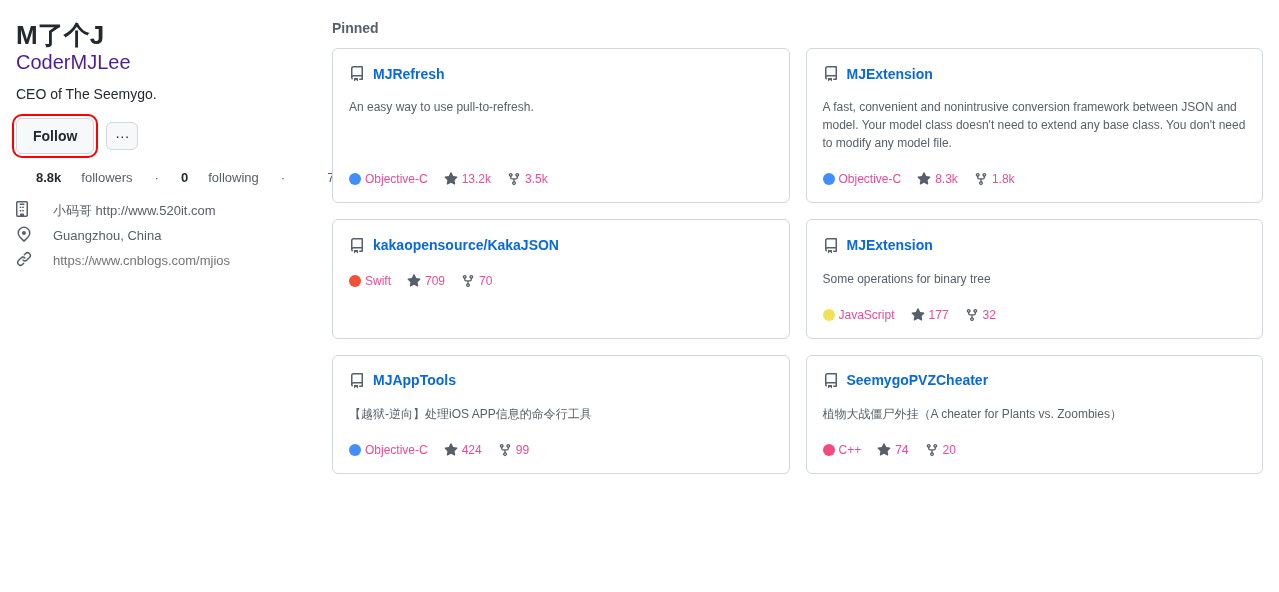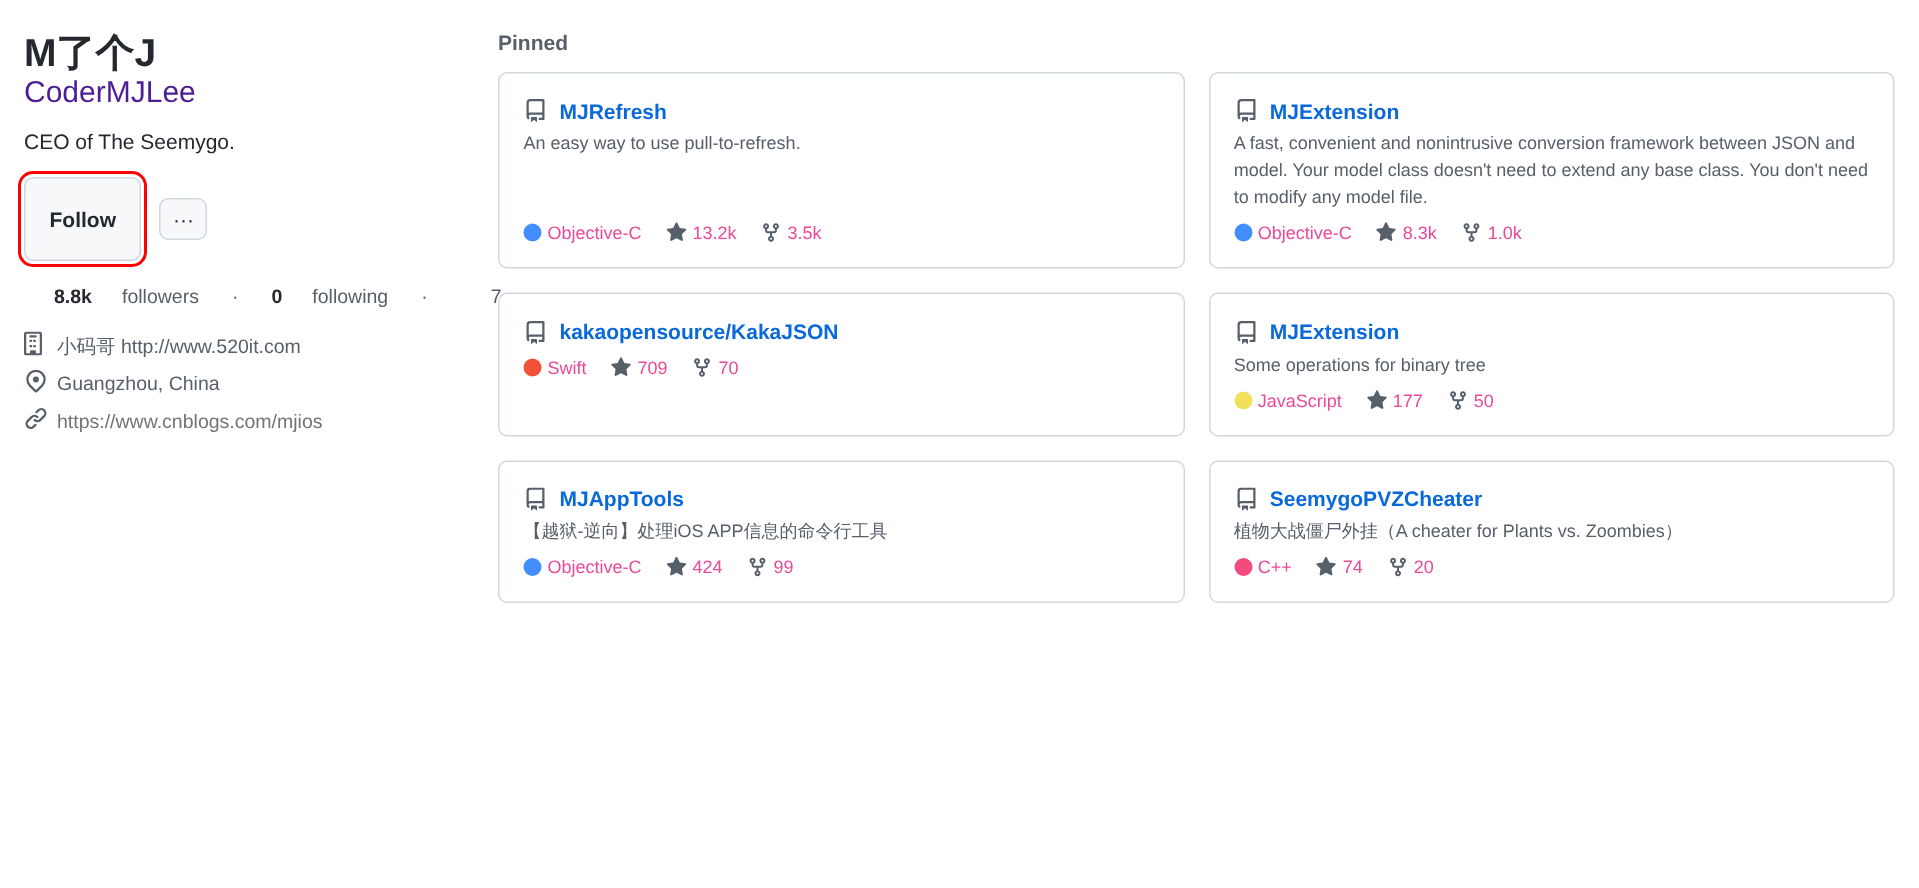--- a/index.html
+++ b/index.html
@@ -41,21 +41,21 @@
     .follow-row {
       display: flex;
       align-items: center;
       gap: 12px;
       margin-bottom: 16px;
     }
     .follow-button {
       border: 1px solid #d0d7de;
       background: #f6f8fa;
       border-radius: 6px;
-      padding: 19px 16px;
+      padding: 9px 16px;
       font-size: 14px;
       font-weight: 600;
       cursor: pointer;
       color: #24292f;
       outline: 2px solid #f00;
       outline-offset: 2px;
     }
     .more-btn {
       border: 1px solid #d0d7de;
       background: #f6f8fa;
@@ -78,21 +78,21 @@
     .profile-meta {
       display: flex;
       flex-direction: column;
       gap: 6px;
       font-size: 13px;
       color: #57606a;
     }
     .meta-item {
       display: flex;
       align-items: center;
-      gap: 6px;
+      gap: 21px;
     }
     .meta-icon {
       width: 16px;
       text-align: center;
       flex-shrink: 0;
     }
     .meta-link { color: #737373; text-decoration: none; }
     
     .main-content {
       flex: 1;
@@ -108,21 +108,21 @@
       display: grid;
       grid-template-columns: 1fr 1fr;
       gap: 16px;
     }
     .pin-card {
       border: 1px solid #d0d7de;
       border-radius: 6px;
       padding: 16px;
       display: flex;
       flex-direction: column;
-      gap: 4px;
+      gap: 16px;
       background: #fff;
     }
     .pin-card-title {
       display: flex;
       align-items: center;
       gap: 8px;
     }
     .repo-icon {
       color: #57606a;
       flex-shrink: 0;
@@ -290,21 +290,21 @@
         <div class="star-item">
           <svg class="icon-sm" viewBox="0 0 16 16" fill="#57606a">
                 <path d="M8 .25a.75.75 0 0 1 .673.418l1.882 3.815 4.21.612a.75.75 0 0 1 .416 1.279l-3.046 2.97.719 4.192a.751.751 0 0 1-1.088.791L8 12.347l-3.766 1.98a.75.75 0 0 1-1.088-.79l.72-4.194L.818 6.374a.75.75 0 0 1 .416-1.28l4.21-.611L7.327.668A.75.75 0 0 1 8 .25Z"></path>
               </svg>
           <span>8.3k</span>
         </div>
         <div class="fork-item">
           <svg class="icon-sm" viewBox="0 0 16 16" fill="#57606a">
                 <path d="M5 5.372v.878c0 .414.336.75.75.75h4.5a.75.75 0 0 0 .75-.75v-.878a2.25 2.25 0 1 1 1.5 0v.878a2.25 2.25 0 0 1-2.25 2.25h-1.5v2.128a2.251 2.251 0 1 1-1.5 0V8.5h-1.5A2.25 2.25 0 0 1 3.5 6.25v-.878a2.25 2.25 0 1 1 1.5 0ZM5 3.25a.75.75 0 1 0-1.5 0 .75.75 0 0 0 1.5 0Zm6.75.75a.75.75 0 1 0 0-1.5.75.75 0 0 0 0 1.5Zm-3 8.75a.75.75 0 1 0-1.5 0 .75.75 0 0 0 1.5 0Z"></path>
               </svg>
-          <span>1.0k</span>
+          <span>1.8k</span>
         </div>
       </div>
     </div>
         <div class="pin-card">
       <div class="pin-card-title">
         <span class="repo-icon"><svg class="icon-svg" viewBox="0 0 16 16" fill="#57606a">
                 <path d="M2 2.5A2.5 2.5 0 0 1 4.5 0h8.75a.75.75 0 0 1 .75.75v12.5a.75.75 0 0 1-.75.75h-2.5a.75.75 0 0 1 0-1.5h1.75v-2h-8a1 1 0 0 0-.714 1.7.75.75 0 1 1-1.072 1.05A2.495 2.495 0 0 1 2 11.5Zm10.5-1h-8a1 1 0 0 0-1 1v6.708A2.486 2.486 0 0 1 4.5 9h8ZM5 12.25a.25.25 0 0 1 .25-.25h3.5a.25.25 0 0 1 .25.25v3.25l-2-1.667-2 1.667Z"></path>
               </svg></span>
         <a class="repo-name" href="#">kakaopensource/KakaJSON</a>
       </div>
@@ -343,21 +343,21 @@
         <div class="star-item">
           <svg class="icon-sm" viewBox="0 0 16 16" fill="#57606a">
                 <path d="M8 .25a.75.75 0 0 1 .673.418l1.882 3.815 4.21.612a.75.75 0 0 1 .416 1.279l-3.046 2.97.719 4.192a.751.751 0 0 1-1.088.791L8 12.347l-3.766 1.98a.75.75 0 0 1-1.088-.79l.72-4.194L.818 6.374a.75.75 0 0 1 .416-1.28l4.21-.611L7.327.668A.75.75 0 0 1 8 .25Z"></path>
               </svg>
           <span>177</span>
         </div>
         <div class="fork-item">
           <svg class="icon-sm" viewBox="0 0 16 16" fill="#57606a">
                 <path d="M5 5.372v.878c0 .414.336.75.75.75h4.5a.75.75 0 0 0 .75-.75v-.878a2.25 2.25 0 1 1 1.5 0v.878a2.25 2.25 0 0 1-2.25 2.25h-1.5v2.128a2.251 2.251 0 1 1-1.5 0V8.5h-1.5A2.25 2.25 0 0 1 3.5 6.25v-.878a2.25 2.25 0 1 1 1.5 0ZM5 3.25a.75.75 0 1 0-1.5 0 .75.75 0 0 0 1.5 0Zm6.75.75a.75.75 0 1 0 0-1.5.75.75 0 0 0 0 1.5Zm-3 8.75a.75.75 0 1 0-1.5 0 .75.75 0 0 0 1.5 0Z"></path>
               </svg>
-          <span>50</span>
+          <span>32</span>
         </div>
       </div>
     </div>
         <div class="pin-card">
       <div class="pin-card-title">
         <span class="repo-icon"><svg class="icon-svg" viewBox="0 0 16 16" fill="#57606a">
                 <path d="M2 2.5A2.5 2.5 0 0 1 4.5 0h8.75a.75.75 0 0 1 .75.75v12.5a.75.75 0 0 1-.75.75h-2.5a.75.75 0 0 1 0-1.5h1.75v-2h-8a1 1 0 0 0-.714 1.7.75.75 0 1 1-1.072 1.05A2.495 2.495 0 0 1 2 11.5Zm10.5-1h-8a1 1 0 0 0-1 1v6.708A2.486 2.486 0 0 1 4.5 9h8ZM5 12.25a.25.25 0 0 1 .25-.25h3.5a.25.25 0 0 1 .25.25v3.25l-2-1.667-2 1.667Z"></path>
               </svg></span>
         <a class="repo-name" href="#">MJAppTools</a>
       </div>

